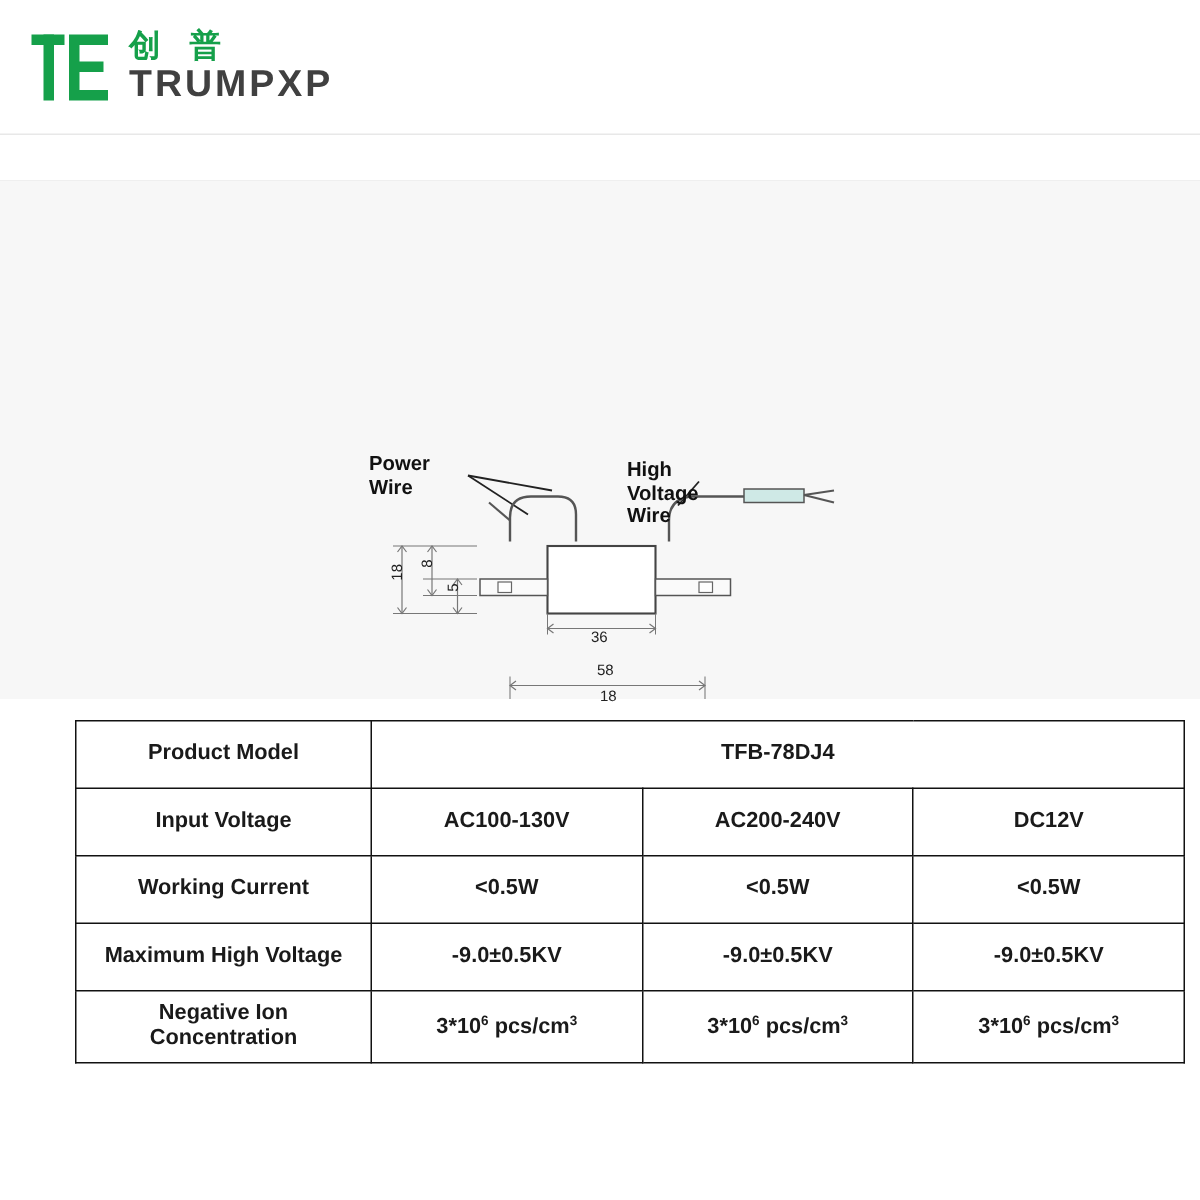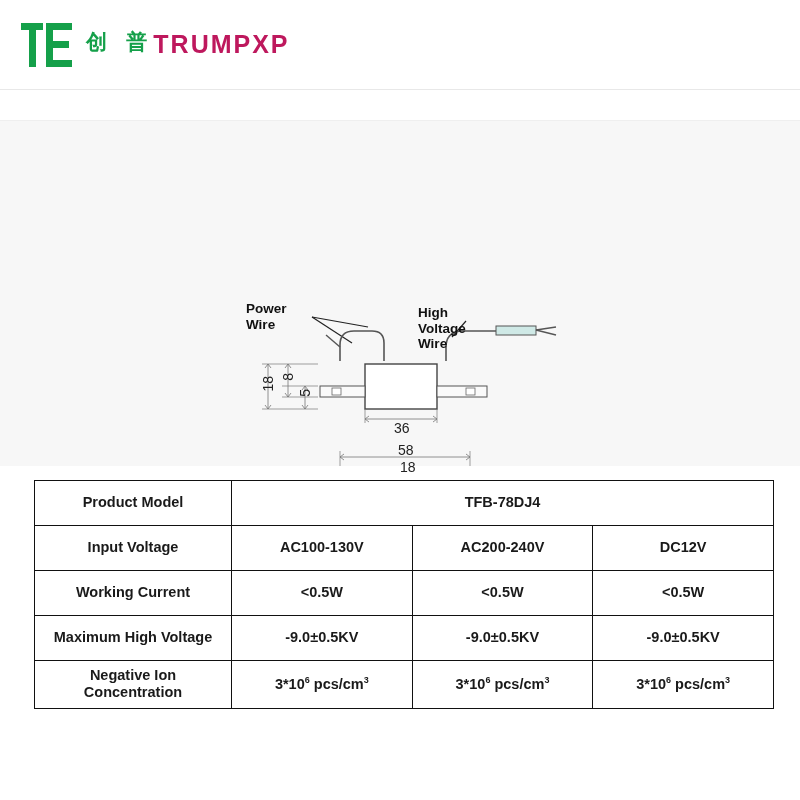--- a/index.html
+++ b/index.html
@@ -38,37 +38,37 @@
     align-items: center;
     gap: 10px;
   }
   .logo-mark {
     width: 56px;
     height: 48px;
     position: relative;
   }
   .logo-text-block {
     display: flex;
-    flex-direction: row;
+    flex-direction: column;
     justify-content: center;
     line-height: 1;
   }
   .logo-cn {
     font-size: 21px;
     font-weight: bold;
     letter-spacing: 6px;
     color: #15a04a;
     font-family: "DejaVu Sans", sans-serif;
     margin-bottom: 3px;
   }
   .logo-en {
     font-size: 25px;
     font-weight: bold;
     letter-spacing: 2px;
-    color: #be185d;
+    color: #404040;
     font-family: "Liberation Sans", sans-serif;
   }
 
   .sub-band {
     height: 30px;
     background: #ffffff;
     border-bottom: 1px solid #efefef;
   }
 
   
@@ -87,33 +87,33 @@
     font-weight: bold;
     color: #111;
     line-height: 1.15;
     font-family: "Liberation Sans", sans-serif;
   }
   #label-power { left: 246px; top: 180px; }
   #label-hv    { left: 418px; top: 150px; margin-top: 34px; }
 
   .dim-text {
     position: absolute;
-    font-size: 14px;
+    font-size: 10px;
     color: #222;
     font-family: "Liberation Sans", sans-serif;
   }
   .vert {
     writing-mode: vertical-rl;
     transform: rotate(180deg);
   }
 
   
   .table-wrap {
     position: absolute;
-    left: 34px;
+    left: 50px;
     top: 480px;
     width: 740px;
   }
   table.spec {
     border-collapse: collapse;
     width: 740px;
     table-layout: fixed;
     background: #fff;
   }
   table.spec td {

